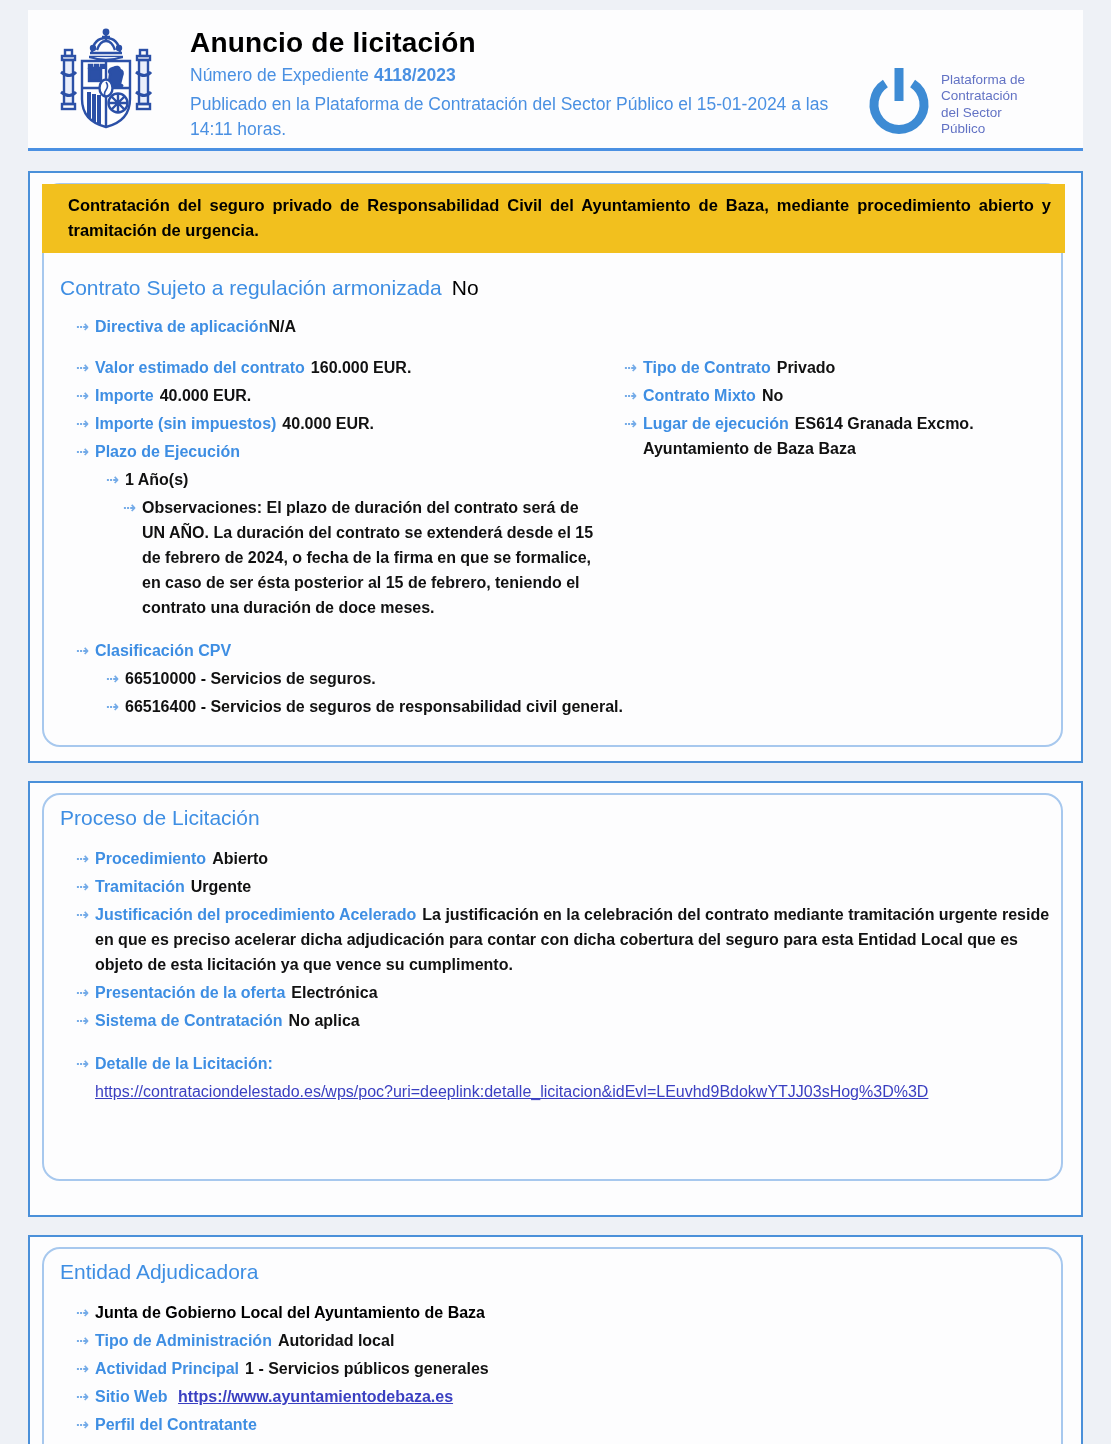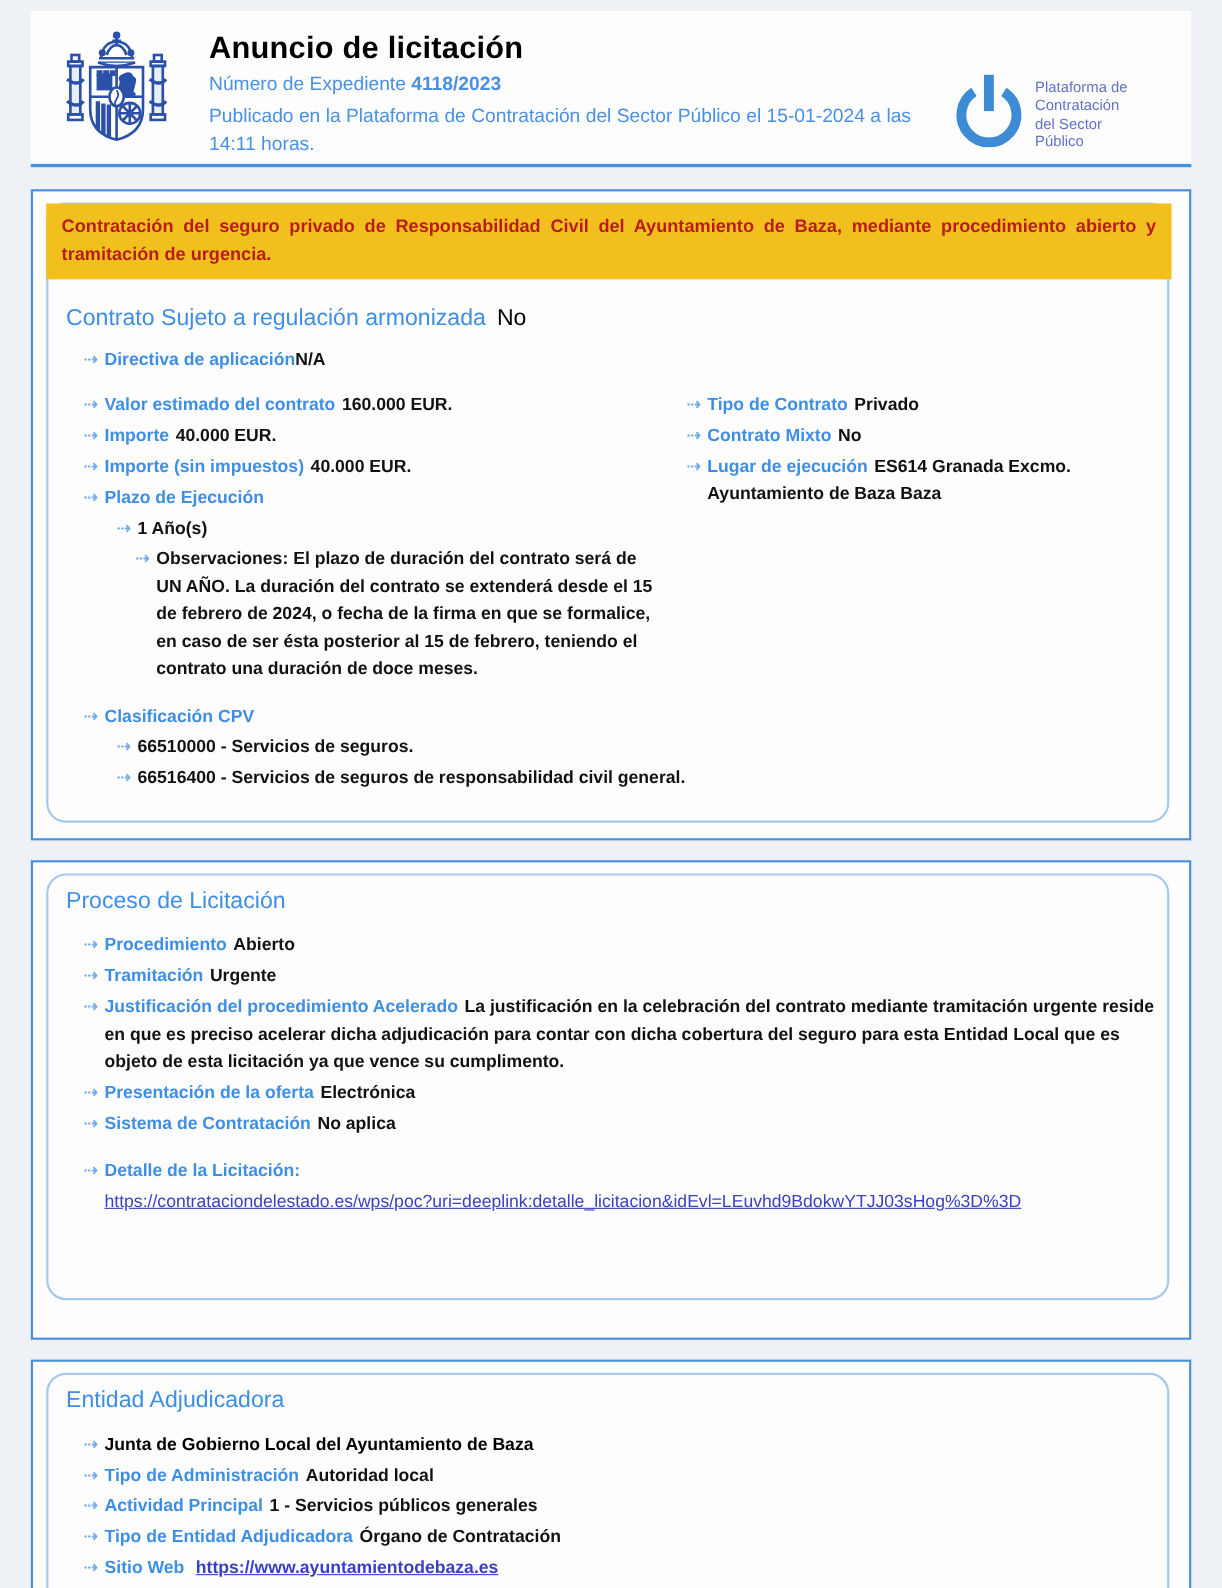--- a/index.html
+++ b/index.html
@@ -24,22 +24,22 @@
   .inner-panel { position:absolute; border:2px solid #a7c8ee; border-radius:18px; top:10px; left:12px; right:18px; pointer-events:none; }
   .content { position:relative; z-index:2; }
 
   .sec1 { height:592px; margin-top:20px; }
   .sec1 .inner-panel { bottom:14px; }
   .sec2 { height:436px; }
   .sec2 .inner-panel { bottom:34px; }
   .sec3 { height:308px; }
   .sec3 .inner-panel { bottom:-20px; }
 
-  .banner { position:relative; z-index:2; margin:11px 16px 0 12px; background:#f2c01e; padding:9px 14px 10px 14px;
-            font-size:16.5px; font-weight:bold; line-height:1.5; text-align:justify; text-align-last:left; color:#b91c1c; }
+  .banner { position:relative; z-index:2; margin:11px 16px 0 12px; background:#f2c01e; padding:9px 14px 10px 26px;
+            font-size:16.5px; font-weight:bold; line-height:1.5; text-align:justify; text-align-last:left; color:#000000; }
 
   .sec-title { font-size:21px; color:#3e8ee3; margin:22px 0 0 30px; line-height:1.2; }
   .sec-title .tv { color:#000; margin-left:10px; }
 
   .rows { margin:14px 0 0 46px; padding-right:28px; }
   .row { position:relative; padding-left:19px; line-height:25px; font-size:16px; margin:3px 0;font-weight:bold; }
   .row .arrow::before { content:"\21E2"; position:absolute; left:0; top:0; color:#74abe8; font-size:16px; }
   .lbl { color:#3e8ee3; }
   .val { color:#111; margin-left:6px; }
   .val.nogap { margin-left:0; }
@@ -255,24 +255,20 @@
         <div class="row">
           <span class="arrow"></span>
           <span class="lbl">Tipo de Administración</span><span class="val">Autoridad local</span>
         </div>
         <div class="row">
           <span class="arrow"></span>
           <span class="lbl">Actividad Principal</span><span class="val">1 - Servicios públicos generales</span>
         </div>
         <div class="row">
           <span class="arrow"></span>
-          <span class="lbl">Tipo de Entidad Adjudicadora</span><span class="val">Órgano de Contratación</span>
-        </div>
-        <div class="row">
-          <span class="arrow"></span>
           <span class="lbl">Sitio Web</span>
           <a class="link" style="margin-left:6px;">https://www.ayuntamientodebaza.es</a>
         </div>
         <div class="row">
           <span class="arrow"></span>
           <span class="lbl">Perfil del Contratante</span>
         </div>
       </div>
     </div>
   </div>

